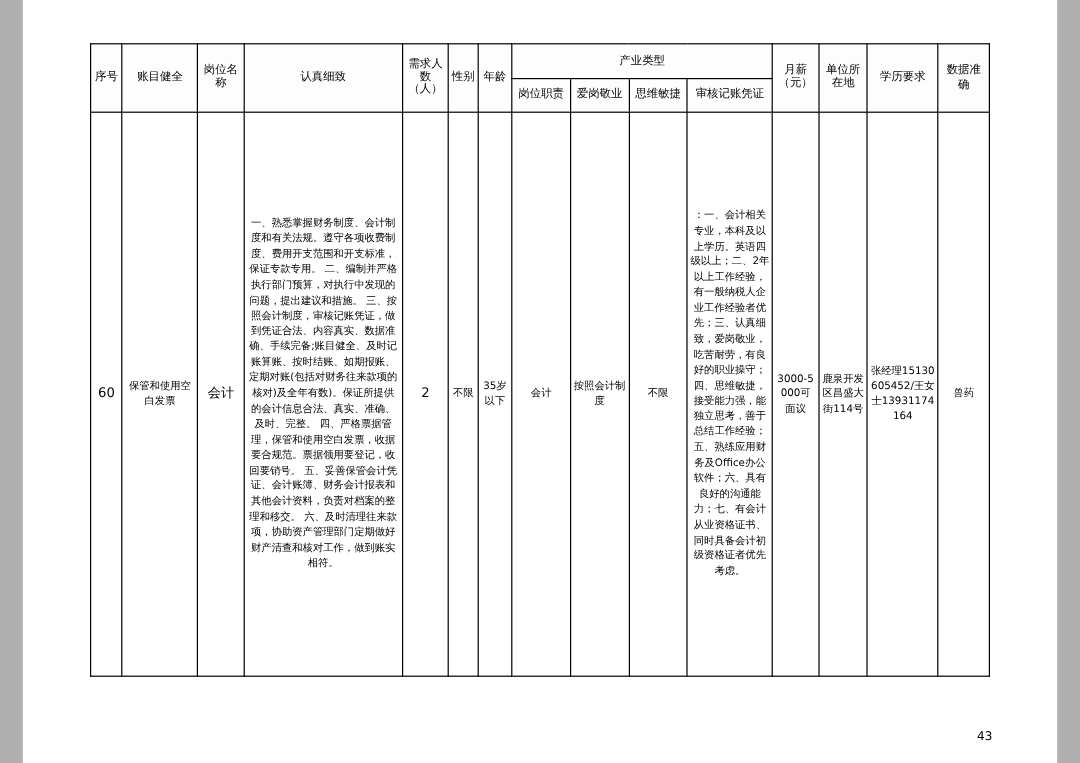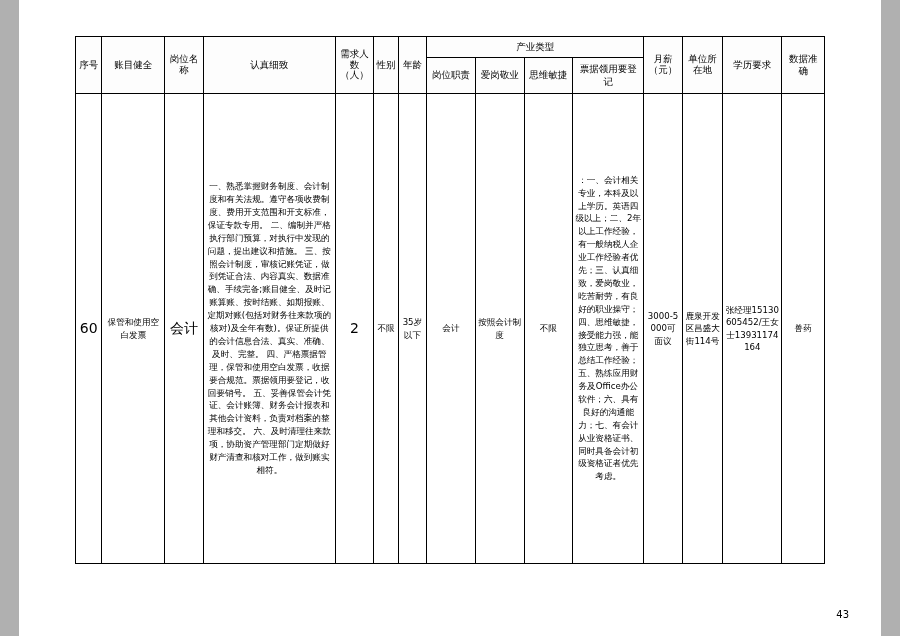--- a/index.html
+++ b/index.html
@@ -59,34 +59,34 @@
     vertical-align: top;
     text-align: justify;
     text-justify: inter-ideograph;
     font-size: 8.6px;
     line-height: 1.5;
     padding: 6px 4px 4px 4px;
   }
   td.mid {
     vertical-align: middle;
     text-align: center;
-    font-size: 14px;
+    font-size: 11px;
   }
   td.mid-small {
     vertical-align: middle;
     text-align: center;
     font-size: 8.6px;
     line-height: 1.45;
   }
   .row-tall {
     height: 470px;
   }
   .pagenum {
     position: absolute;
-    right: 32px;
+    right: 54px;
     bottom: 16px;
     font-size: 10px;
     color: #000;
     text-align: right;
   }
 </style>
 </head>
 <body>
 
 <div class="page">
@@ -121,21 +121,21 @@
           <th colspan="4">产业类型</th>
           <th rowspan="2" class="vert-2">月薪（元）</th>
           <th rowspan="2" class="vert-2">单位所在地</th>
           <th rowspan="2">学历要求</th>
           <th rowspan="2">数据准确</th>
         </tr>
         <tr>
           <th>岗位职责</th>
           <th>爱岗敬业</th>
           <th>思维敏捷</th>
-          <th>票据领用要登记</th>
+          <th>审核记账凭证</th>
         </tr>
       </thead>
       <tbody>
         <tr class="row-tall">
           <td class="mid">60</td>
           <td class="mid-small">保管和使用空白发票</td>
           <td class="mid">会计</td>
           <td class="body-cell">一、熟悉掌握财务制度、会计制度和有关法规。遵守各项收费制度、费用开支范围和开支标准，保证专款专用。
 二、编制并严格执行部门预算，对执行中发现的问题，提出建议和措施。
 三、按照会计制度，审核记账凭证，做到凭证合法、内容真实、数据准确、手续完备;账目健全、及时记账算账、按时结账、如期报账、定期对账(包括对财务往来款项的核对)及全年有数)。保证所提供的会计信息合法、真实、准确、及时、完整。

